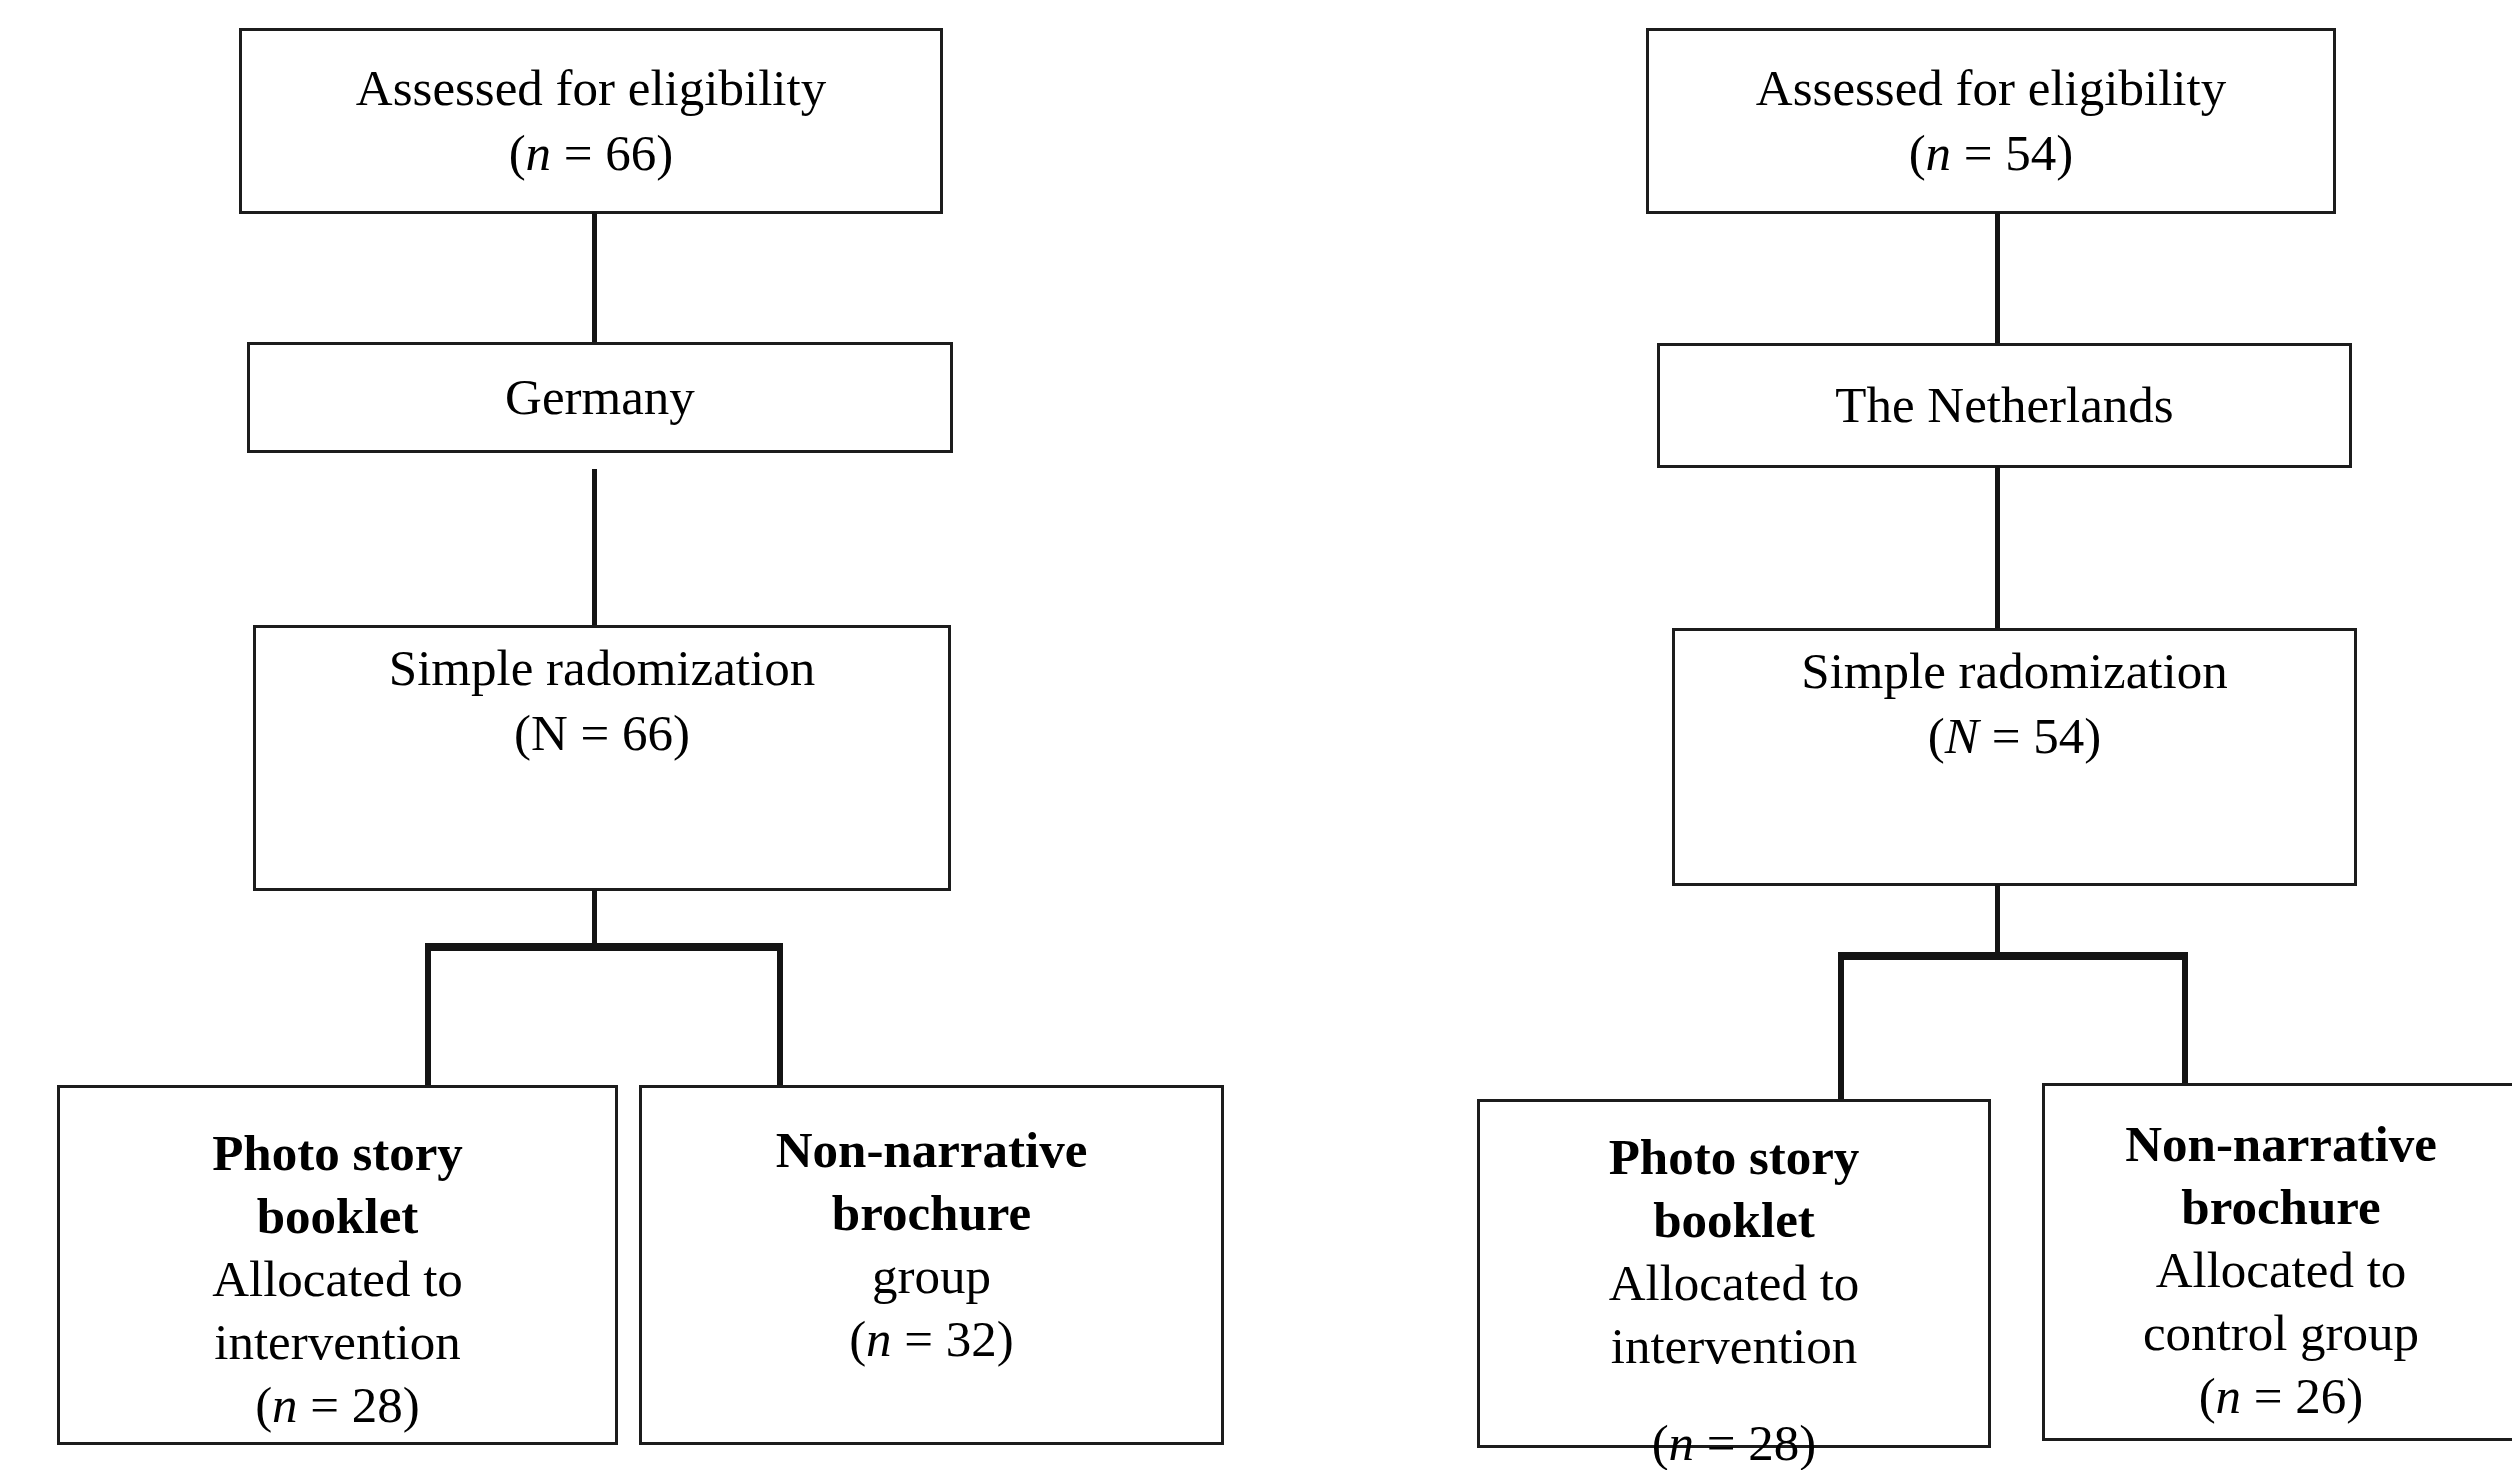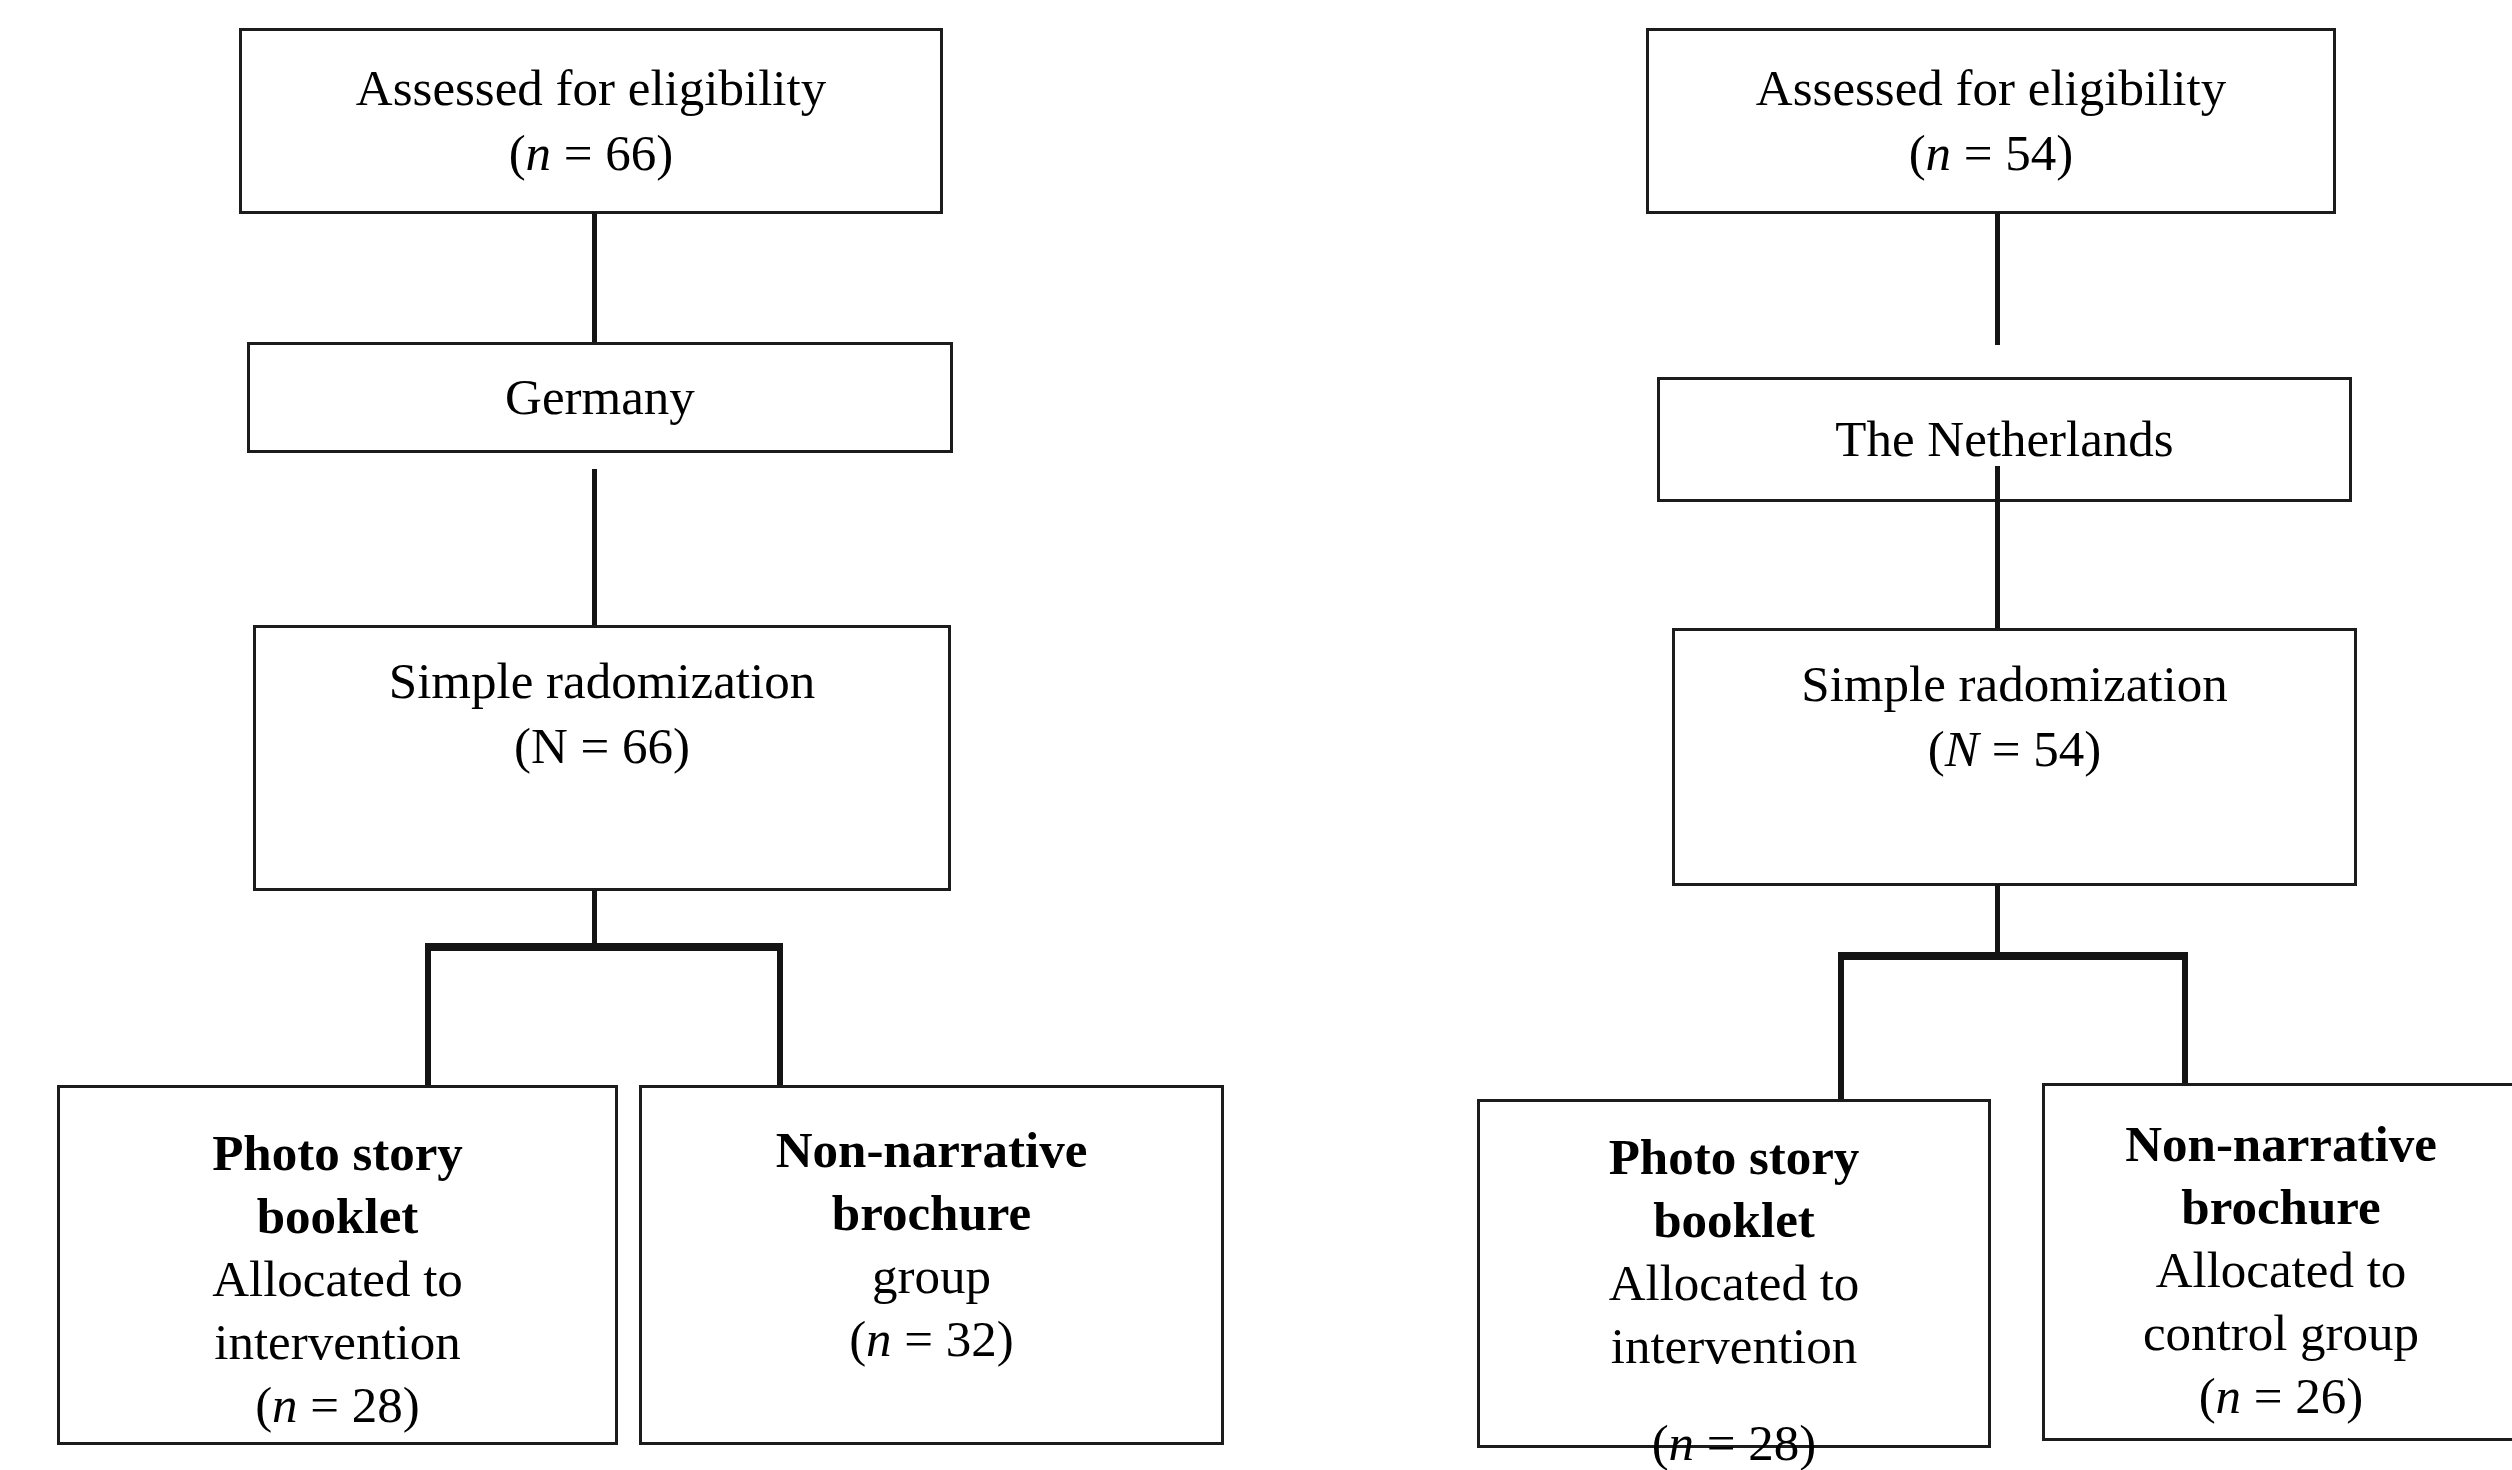--- a/index.html
+++ b/index.html
@@ -26,21 +26,21 @@
     text-align: center;
     font-size: 51px;
     line-height: 65px;
   }
   .center-v { justify-content: center; }
   .tline { white-space: pre; }
   .alloc { line-height: 63px; margin-left: 36px; }
   .b { font-weight: 700; }
   .iv { font-style: italic; }
   .up { font-style: normal; }
-  .pad26 { padding-top: 21px; }
+  .pad26 { padding-top: 8px; }
   .pad32 { padding-top: 24px; }
   .pad36 { padding-top: 27px; }
   .pad42 { padding-top: 31px; }
   .pad46 { padding-top: 34px; }
   .gap-before { margin-top: 34px; }
   .vline {
     position: absolute;
     width: 5.2px;
     background: #141414;
   }
@@ -98,21 +98,21 @@
     <div class="tline"><span>(</span><span class="iv">n</span><span> = 32)</span></div>
   </div>
 
   <div class="box center-v" style="left:1646px; top:27.5px; width:690px; height:186px;">
     <div class="tline">Assessed for eligibility</div>
     <div class="tline"><span>(</span><span class="iv">n</span><span> = 54)</span></div>
   </div>
 
   <div class="vline" style="left:1995px; top:212px; height:133px;"></div>
 
-  <div class="box center-v" style="left:1657px; top:343px; width:695px; height:125px;margin-top:34px;">
+  <div class="box center-v" style="left:1657px; top:343px; width:695px; height:125px;">
     <div class="tline">The Netherlands</div>
   </div>
 
   <div class="vline" style="left:1995px; top:466px; height:163px;"></div>
 
   <div class="box pad26" style="left:1672px; top:628px; width:685px; height:258px;">
     <div class="tline">Simple radomization</div>
     <div class="tline"><span>(</span><span class="iv">N</span><span> = 54)</span></div>
   </div>
 

